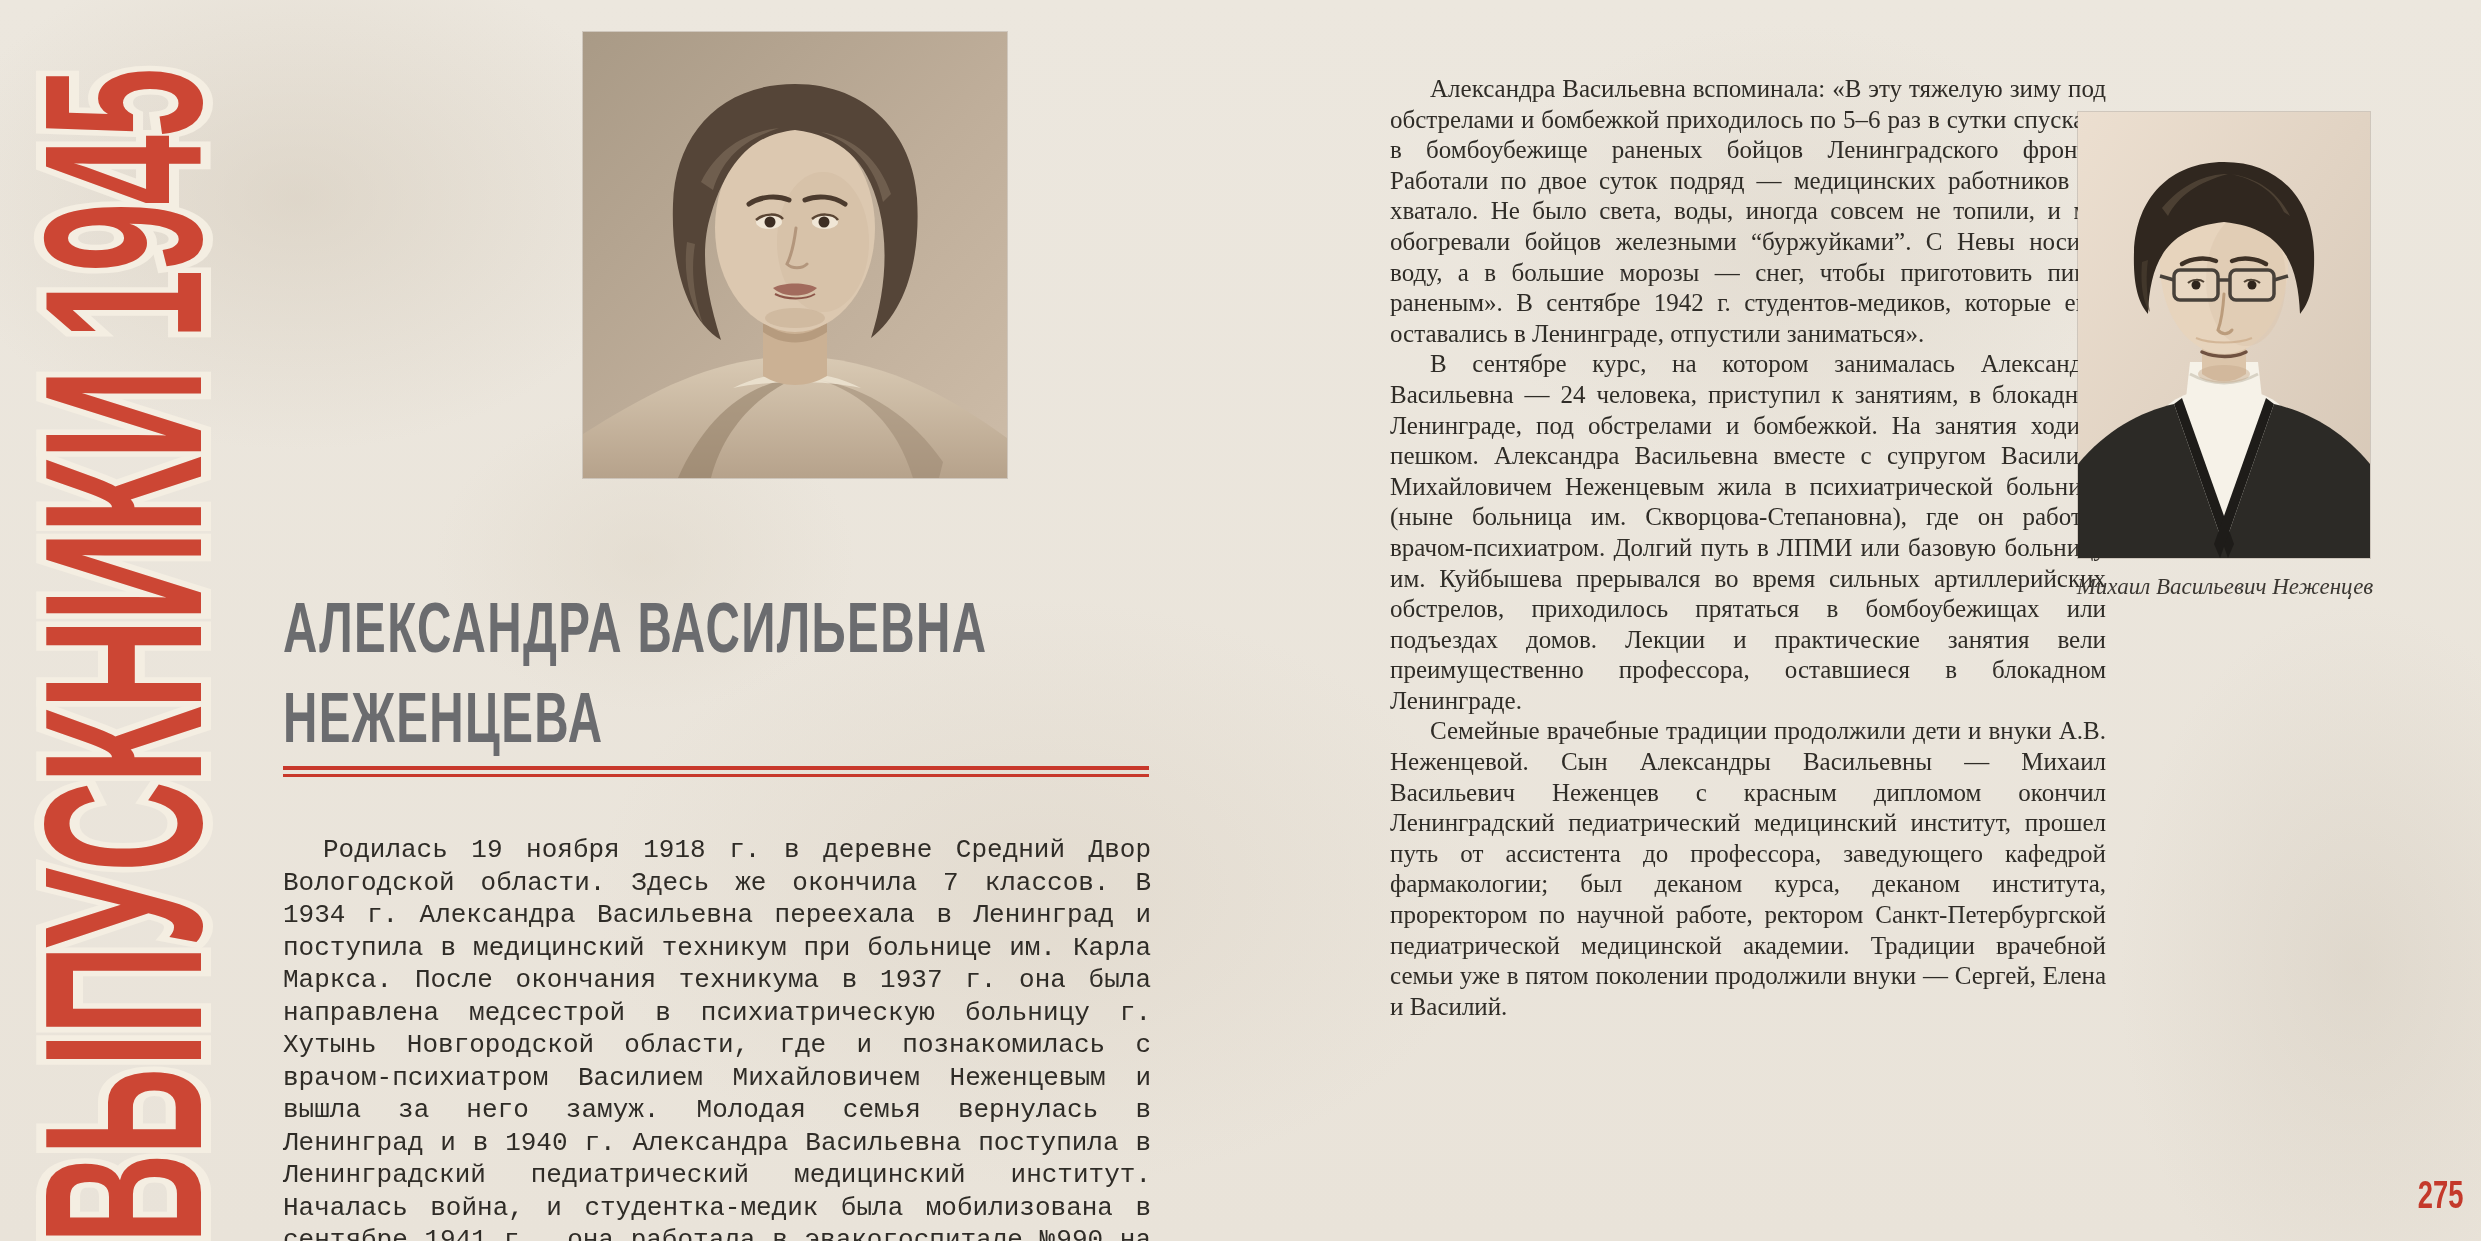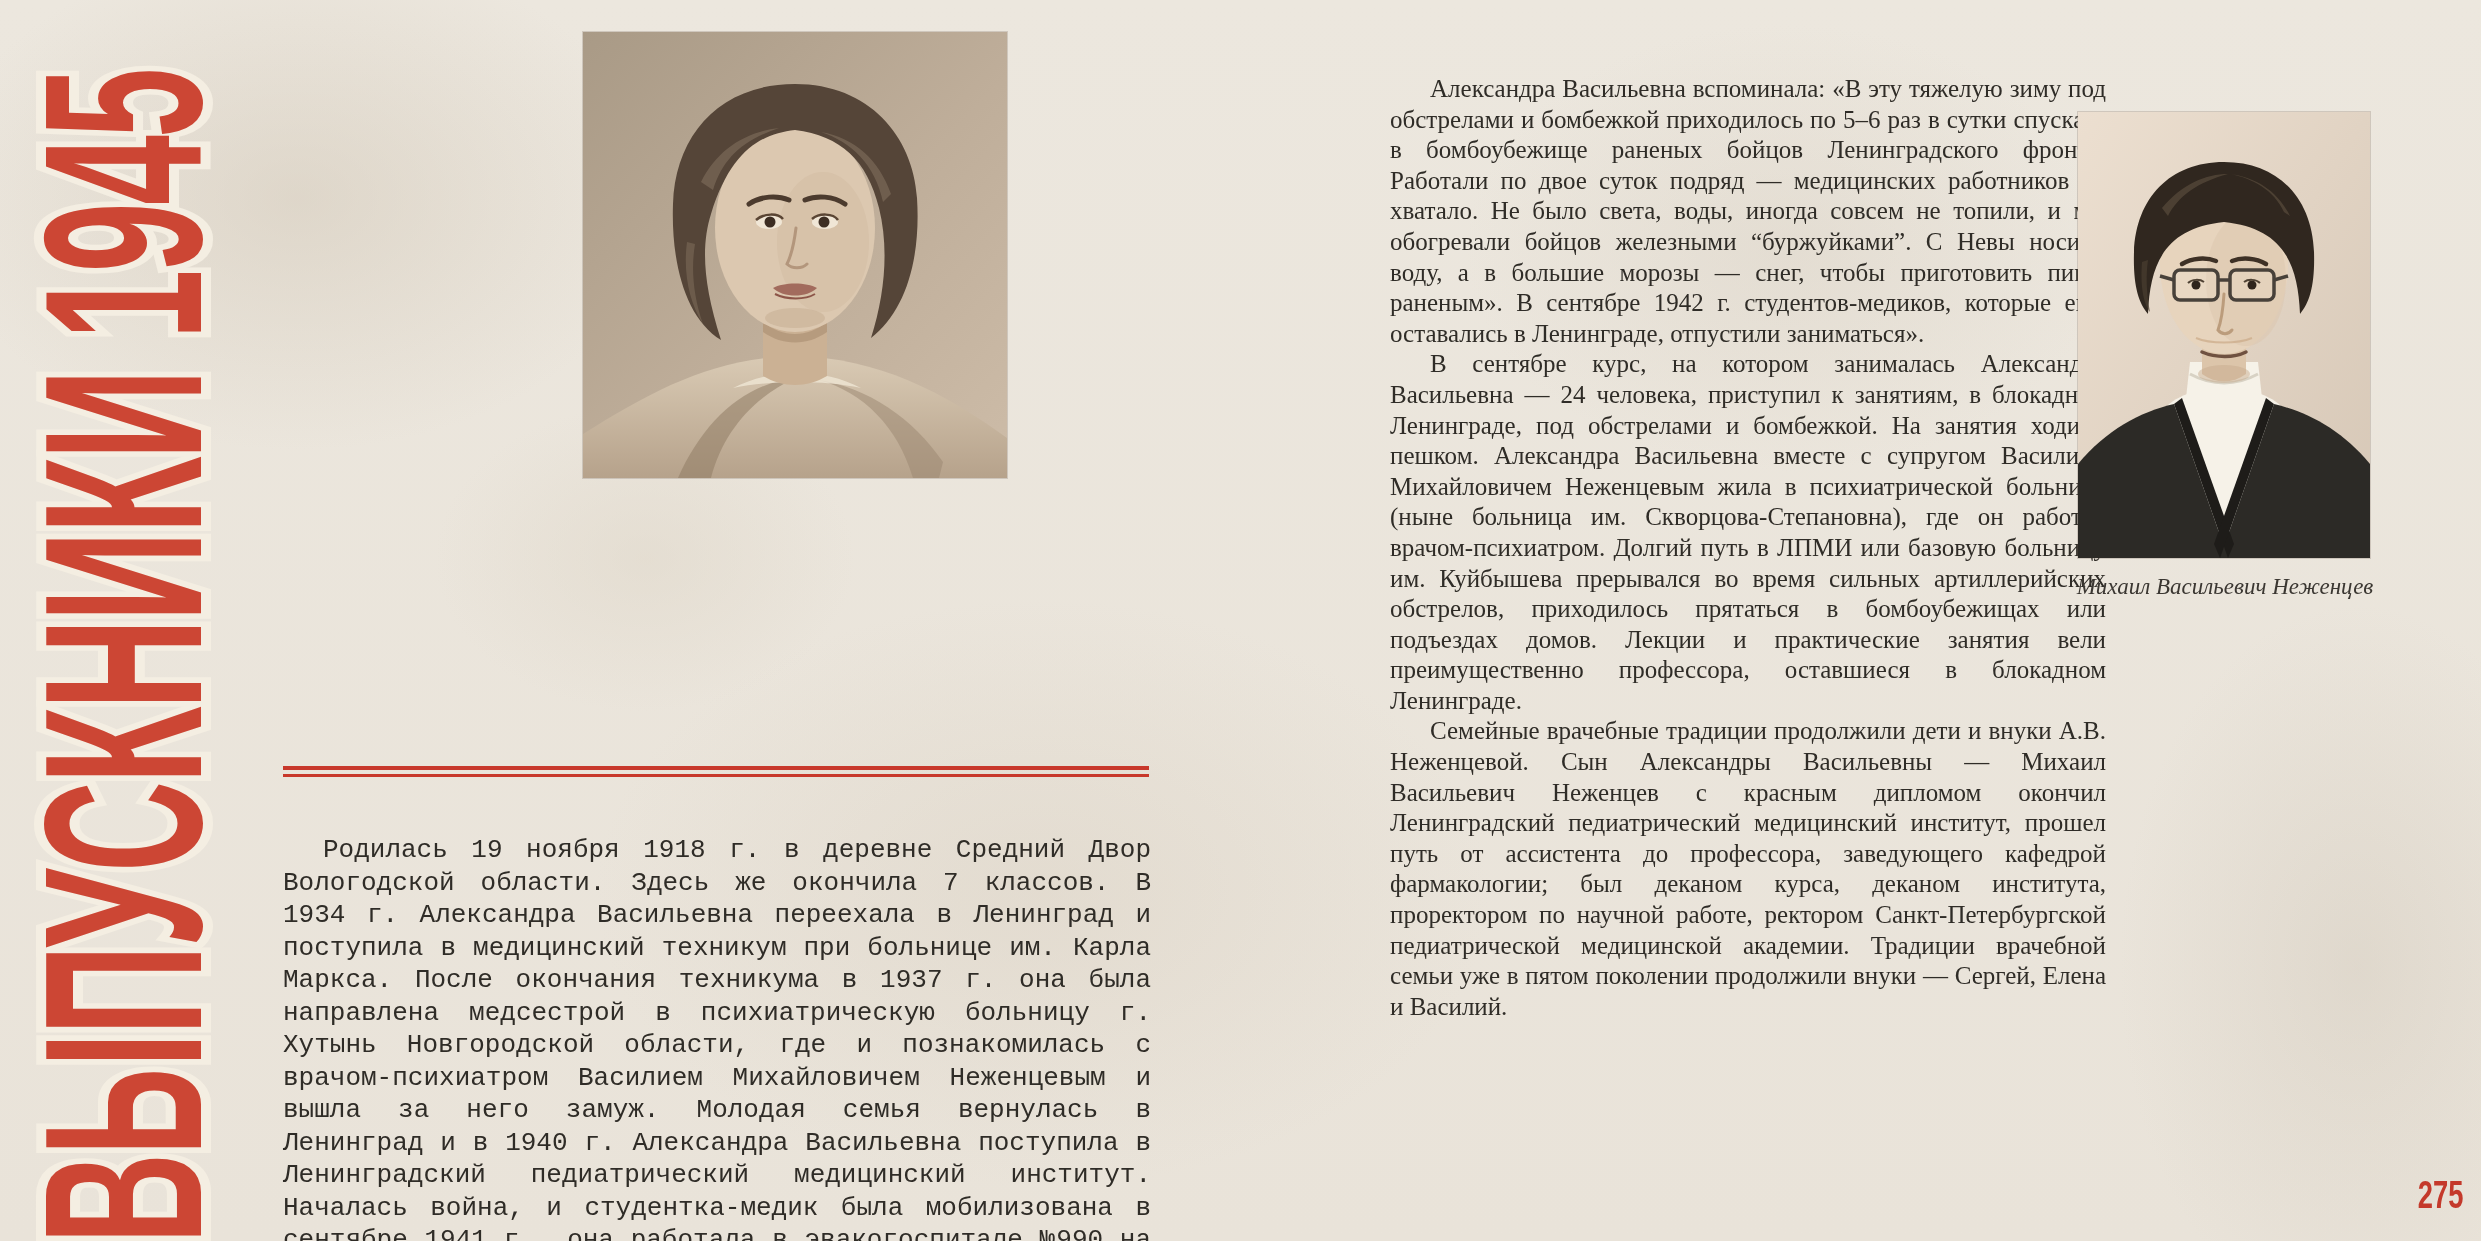--- a/index.html
+++ b/index.html
@@ -125,20 +125,24 @@
 
       <path d="M213,196 C211,212 208,224 204,232 C209,237 219,237 224,232" stroke="#b3967c" stroke-width="3" fill="none" stroke-linecap="round"></path>
 
       <path d="M190,256 C200,250 224,250 234,256 C224,266 200,266 190,256 Z" fill="#a26b5d"></path>
       <path d="M192,262 C204,268 222,268 232,262" stroke="#8c5548" stroke-width="2" fill="none"></path>
 
       <ellipse cx="212" cy="286" rx="30" ry="10" fill="#c3ab8f" opacity="0.5"></ellipse>
     </svg>
   </div>
 
+  <div class="title">
+    <span>АЛЕКСАНДРА ВАСИЛЬЕВНА</span>
+    <span>НЕЖЕНЦЕВА</span>
+  </div>
   <div class="title-rule"></div>
 
   <div class="intro">
     <p>Родилась 19 ноября 1918 г. в деревне Средний Двор Вологодской области. Здесь же окончила 7 классов. В 1934 г. Александра Васильевна переехала в Ленинград и поступила в медицинский техникум при больнице им. Карла Маркса. После окончания техникума в 1937 г. она была направлена медсестрой в психиатрическую больницу г. Хутынь Новгородской области, где и познакомилась с врачом-психиатром Василием Михайловичем Неженцевым и вышла за него замуж. Молодая семья вернулась в Ленинград и в 1940 г. Александра Васильевна поступила в Ленинградский педиатрический медицинский институт. Началась война, и студентка-медик была мобилизована в сентябре 1941 г., она работала в эвакогоспитале №990 на набережной Жореса (в последующем Кутузова) в Ленинграде.</p>
   </div>
 
   <div class="memoir">
     <p>Александра Васильевна вспоминала: «В эту тяжелую зиму под обстрелами и бомбежкой приходилось по 5–6 раз в сутки спускать в бомбоубежище раненых бойцов Ленинградского фронта. Работали по двое суток подряд — медицинских работников не хватало. Не было света, воды, иногда совсем не топили, и мы обогревали бойцов железными “буржуйками”. С Невы носили воду, а в большие морозы — снег, чтобы приготовить пищу раненым». В сентябре 1942 г. студентов-медиков, которые еще оставались в Ленинграде, отпустили заниматься».</p>
     <p>В сентябре курс, на котором занималась Александра Васильевна — 24 человека, приступил к занятиям, в блокадном Ленинграде, под обстрелами и бомбежкой. На занятия ходили пешком. Александра Васильевна  вместе с супругом Василием Михайловичем Неженцевым жила в психиатрической больнице (ныне больница им. Скворцова-Степановна), где он работал врачом-психиатром. Долгий путь в ЛПМИ или базовую больницу им. Куйбышева прерывался во время сильных артиллерийских обстрелов, приходилось прятаться в бомбоубежищах или подъездах домов. Лекции и практические занятия вели преимущественно профессора, оставшиеся в блокадном Ленинграде.</p>
     <p>Семейные врачебные традиции продолжили дети и внуки А.В. Неженцевой. Сын Александры Васильевны — Михаил Васильевич Неженцев с красным дипломом окончил Ленинградский педиатрический медицинский институт, прошел путь от ассистента до профессора, заведующего кафедрой фармакологии; был деканом курса, деканом института, проректором по научной работе, ректором Санкт-Петербургской педиатрической медицинской академии. Традиции врачебной семьи уже в пятом поколении продолжили внуки — Сергей, Елена и Василий.</p>

